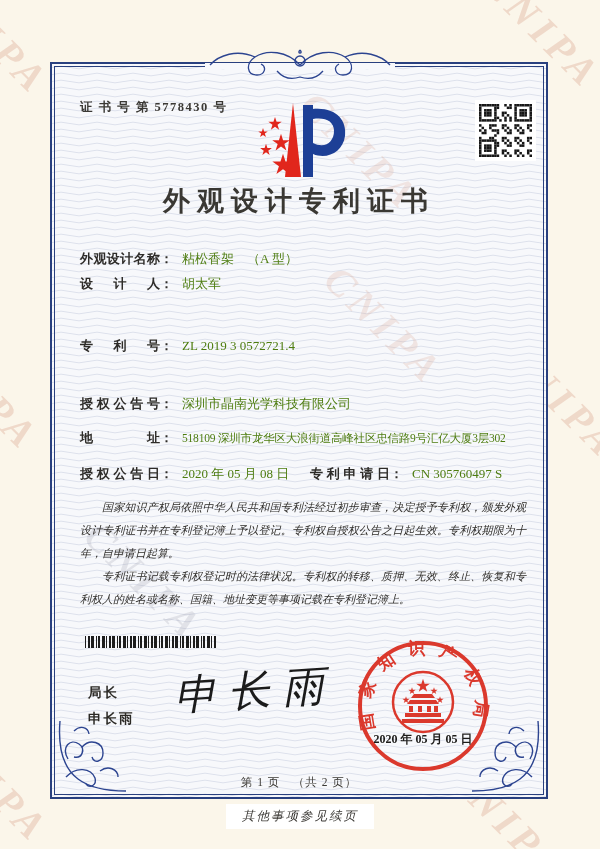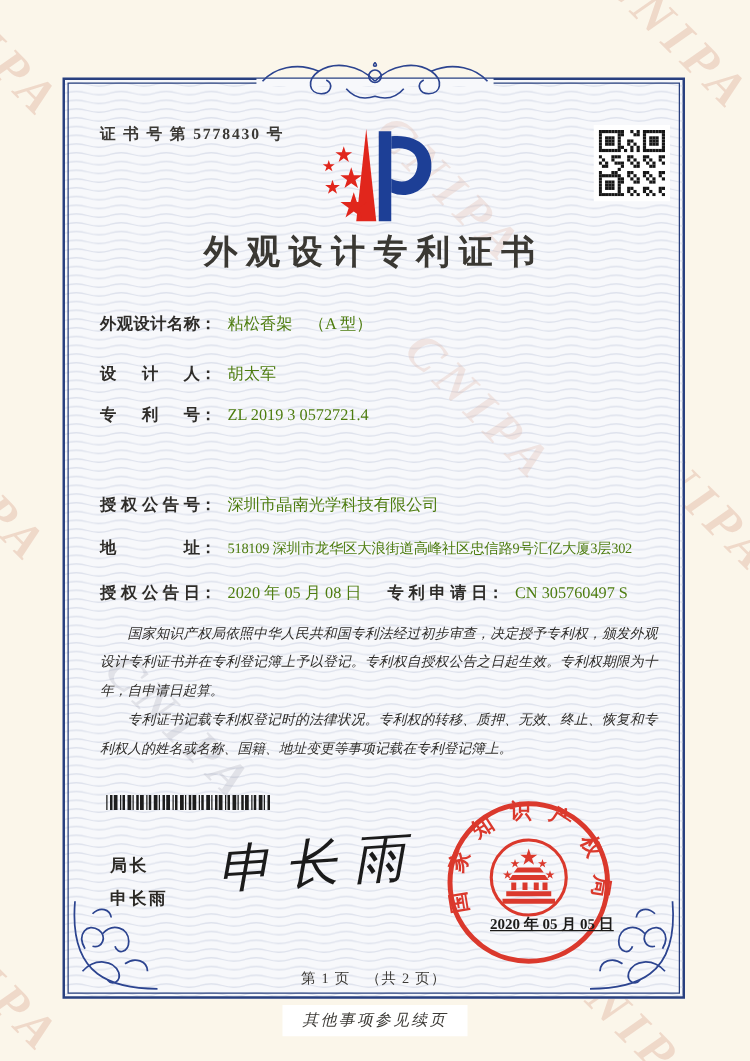--- a/index.html
+++ b/index.html
@@ -58,22 +58,22 @@
   .barcode { position:absolute; left:33px; top:572px; width:158px; height:12px; font-size:0; }
   .director-label { position:absolute; left:36px; top:620px; font-size:13.5px; font-weight:bold; letter-spacing:2px; color:#2b2925; }
   .director-name  { position:absolute; left:36px; top:646px; font-size:13.5px; font-weight:bold; letter-spacing:2px; color:#2b2925; }
   .signature {
     position:absolute; left:123px; top:598px; width:180px; height:84px;
     font-size:42px; font-style:italic; letter-spacing:12px; color:#1b1b1b;
     transform:rotate(-4deg); white-space:nowrap;
   }
   .seal { position:absolute; left:303px; top:574px; width:136px; height:136px; opacity:0.93; }
   .seal-date {
-    position:absolute; left:303px; top:667px; width:136px; text-align:right;
-    font-size:12px; font-weight:bold; color:#1d1c1a; white-space:nowrap;text-decoration:underline;
+    position:absolute; left:303px; top:667px; width:136px; text-align:center;
+    font-size:12px; font-weight:bold; color:#1d1c1a; white-space:nowrap;
   }
   .page-indicator { position:absolute; left:0; top:711px; width:100%; text-align:center; font-size:11.5px; letter-spacing:1px; color:#3b3935; }
   .bottom-note {
     position:absolute; left:50%; top:804px; transform:translateX(-50%);
     background:#ffffff; padding:4px 16px; font-size:12.5px; font-style:italic;
     letter-spacing:2px; color:#3c3a36; white-space:nowrap;
   }
 </style>
 </head>
 <body>
@@ -351,24 +351,24 @@
             <rect x="17" y="20" width="1" height="1" fill="#161616"></rect>
             <rect x="20" y="20" width="1" height="1" fill="#161616"></rect>
           </svg></div>
     </div>
 
     <div class="title">外观设计专利证书</div>
 
     <div class="field-row" style="top:186px">
       <span class="flabel">外观设计名称</span><span class="fcolon">：</span><span class="fvalue">粘松香架　（A 型）</span>
     </div>
-    <div class="field-row" style="top:226px">
+    <div class="field-row" style="top:211px">
       <span class="flabel">设计人</span><span class="fcolon">：</span><span class="fvalue">胡太军</span>
     </div>
-    <div class="field-row" style="top:259px">
+    <div class="field-row" style="top:273px">
       <span class="flabel">专利号</span><span class="fcolon">：</span><span class="fvalue">ZL 2019 3 0572721.4</span>
     </div>
     <div class="field-row" style="top:331px">
       <span class="flabel">授权公告号</span><span class="fcolon">：</span><span class="fvalue">深圳市晶南光学科技有限公司</span>
     </div>
     <div class="field-row" style="top:365px">
       <span class="flabel">地址</span><span class="fcolon">：</span><span class="fvalue fvalue-small">518109 深圳市龙华区大浪街道高峰社区忠信路9号汇亿大厦3层302</span>
     </div>
     <div class="field-row" style="top:401px">
       <span class="flabel">授权公告日</span><span class="fcolon">：</span><span class="fvalue">2020 年 05 月 08 日</span>

